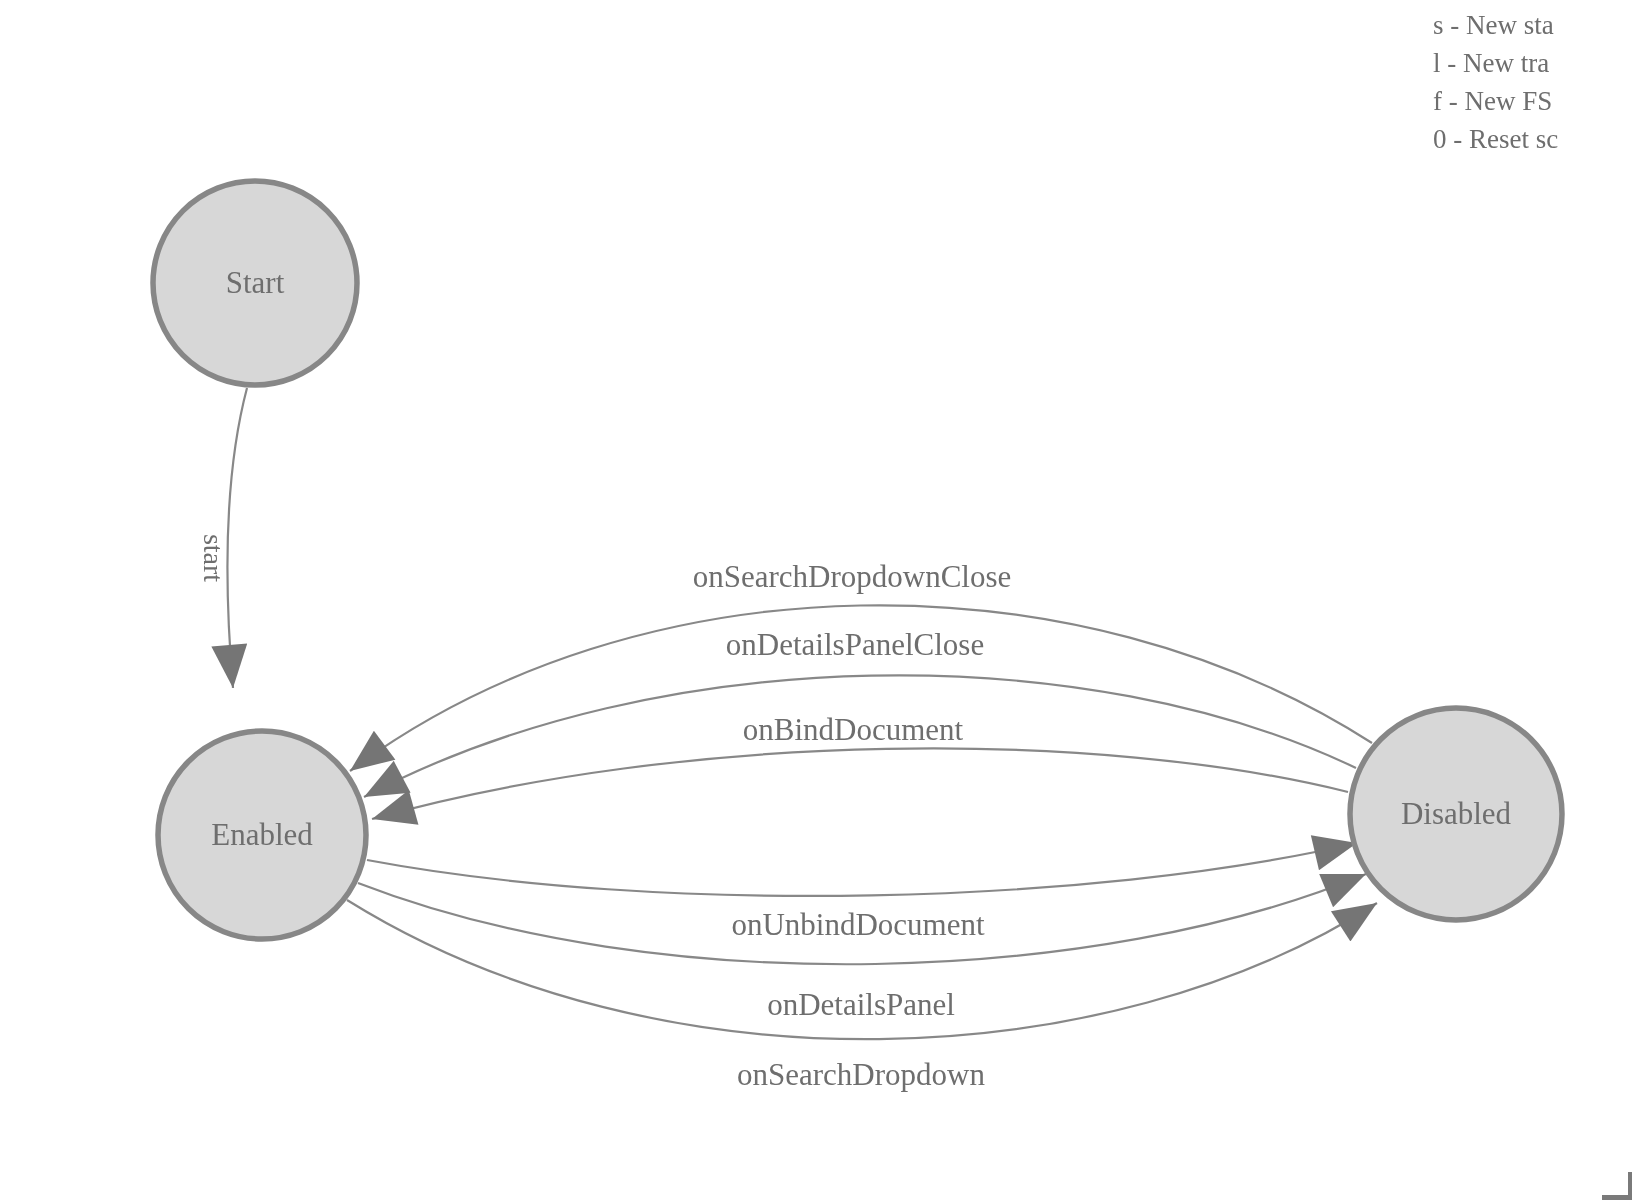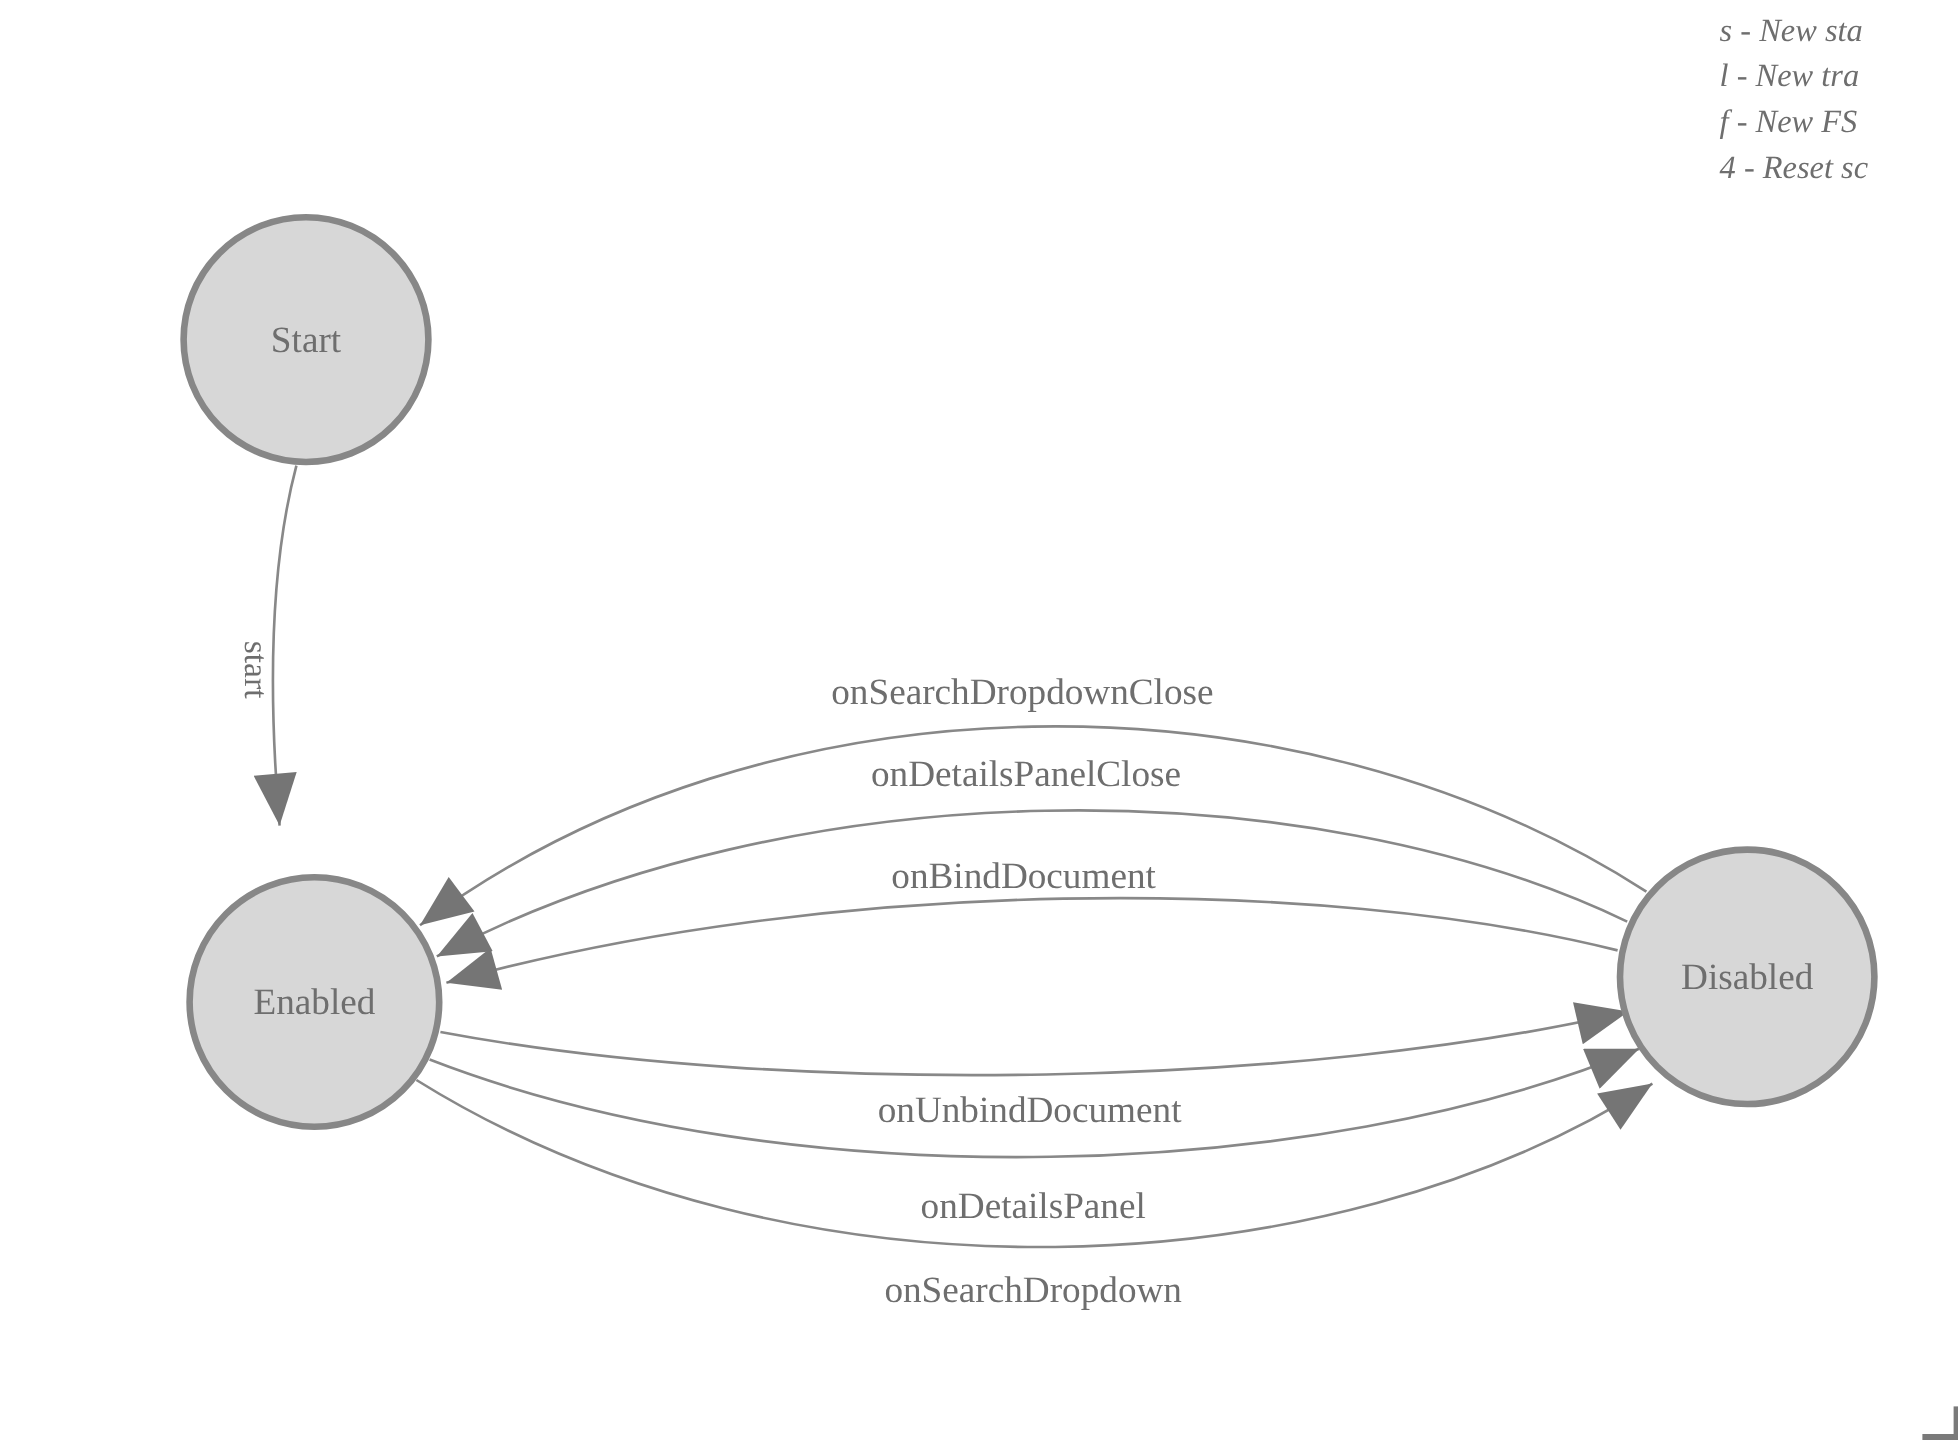--- a/index.html
+++ b/index.html
@@ -48,21 +48,20 @@
   .arrowhead { fill: #757575; }
 
   .legend {
     position: absolute;
     left: 1433px;
     top: 6px;
     color: #6e6e6e;
     font-size: 27px;
     line-height: 38px;
     white-space: nowrap;
-    font-style: italic;
   }
   .corner-h {
     position: absolute;
     right: 0;
     bottom: 4px;
     width: 30px;
     height: 5px;
     background: #7a7a7a;
   }
   .corner-v {
@@ -133,18 +132,18 @@
     <g>
       <circle class="state-circle" cx="1456" cy="814" r="106"></circle>
       <text class="state-label" x="1456" y="824">Disabled</text>
     </g>
   </svg>
 
   <div class="legend">
     <div>s - New sta</div>
     <div>l - New tra</div>
     <div>f - New FS</div>
-    <div>4 - Reset sc</div>
+    <div>0 - Reset sc</div>
   </div>
 
   <div class="corner-h"></div>
   <div class="corner-v"></div>
 </div>
 
 </body></html>

